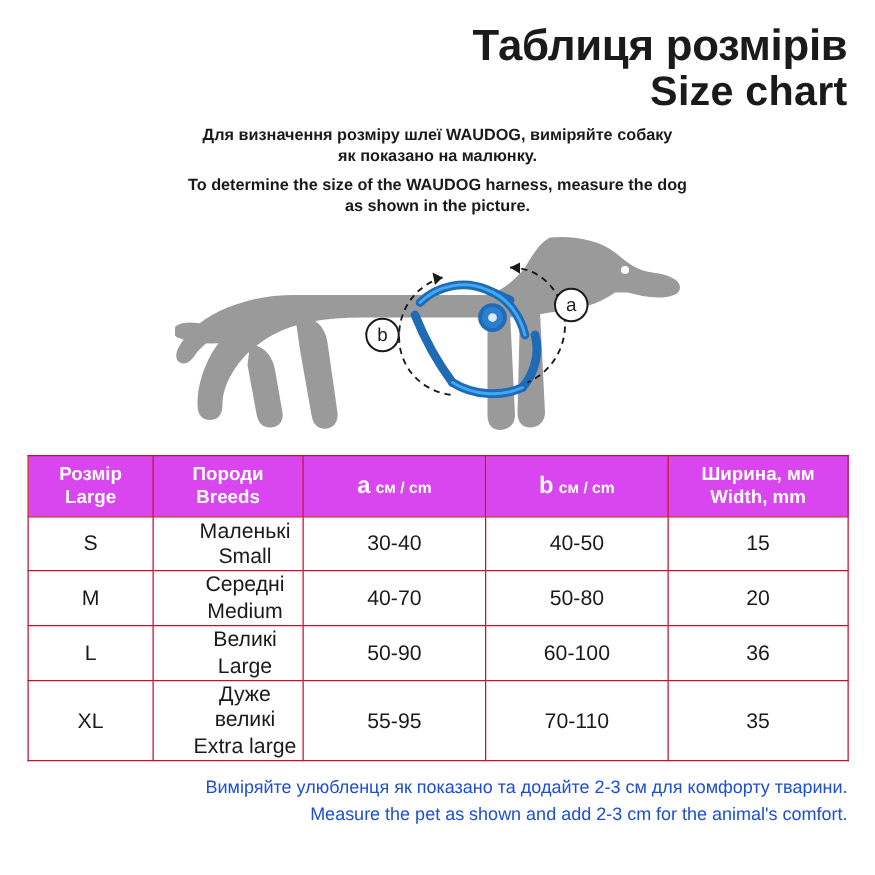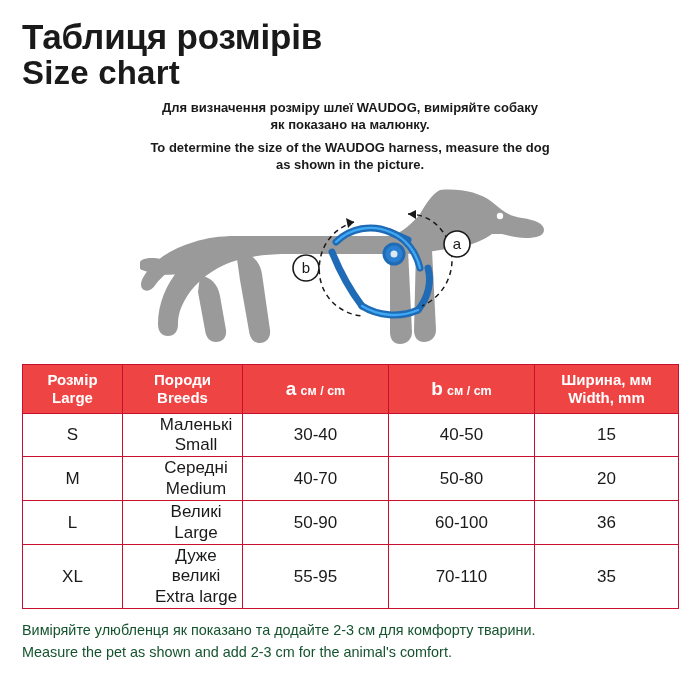--- a/index.html
+++ b/index.html
@@ -15,21 +15,21 @@
     overflow: hidden;
   }
   .page {
     width: 700px;
     height: 700px;
     position: relative;
     box-sizing: border-box;
     padding: 0 22px;
   }
   .title-block {
-    text-align: left;
+    text-align: right;
     padding-top: 18px;
   }
   .title-ua {
     font-size: 35px;
     font-weight: bold;
     letter-spacing: -0.2px;
     line-height: 1.08;
   }
   .title-en {
     font-size: 33px;
@@ -68,21 +68,21 @@
     margin: 6px auto 0 auto;
     table-layout: fixed;
   }
   table.size-table th,
   table.size-table td {
     border: 1px solid #c8102e;
     text-align: center;
     vertical-align: middle;
   }
   table.size-table thead th {
-    background: #ef4444;
+    background: #d946ef;
     color: #ffffff;
     font-size: 15px;
     font-weight: bold;
     height: 46px;
     line-height: 1.15;
     border-color: #c8102e;
     margin-left: 35px;
   }
   th .line2 {
     display: block;
@@ -112,25 +112,25 @@
   td.breed-cell .b2 {
     display: block;
   }
   .col1 { width: 100px; }
   .col2 { width: 120px; }
   .col3 { width: 146px; }
   .col4 { width: 146px; }
   .col5 { width: 144px; }
 
   .footer {
-    text-align: left;
+    text-align: right;
     font-size: 14.4px;
     line-height: 1.35;
     margin-top: 12px;
-    color: #14532d;
+    color: #1d4ed8;
   }
   .footer .f2 {
     display: block;
     margin-top: 2px;
   }
 </style>
 </head>
 <body>
 
 <div class="page">

